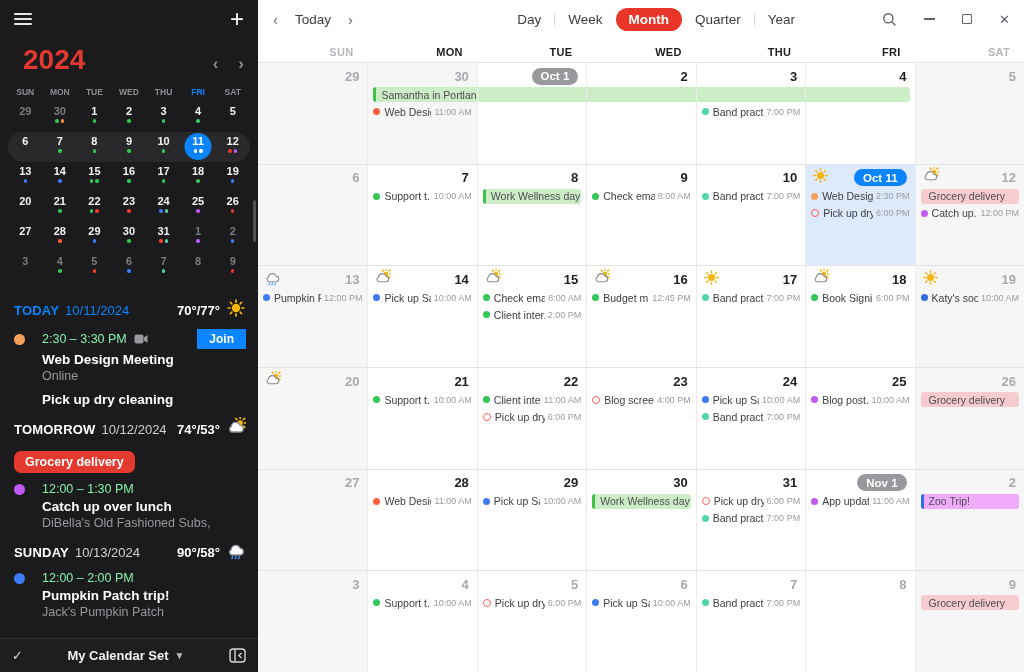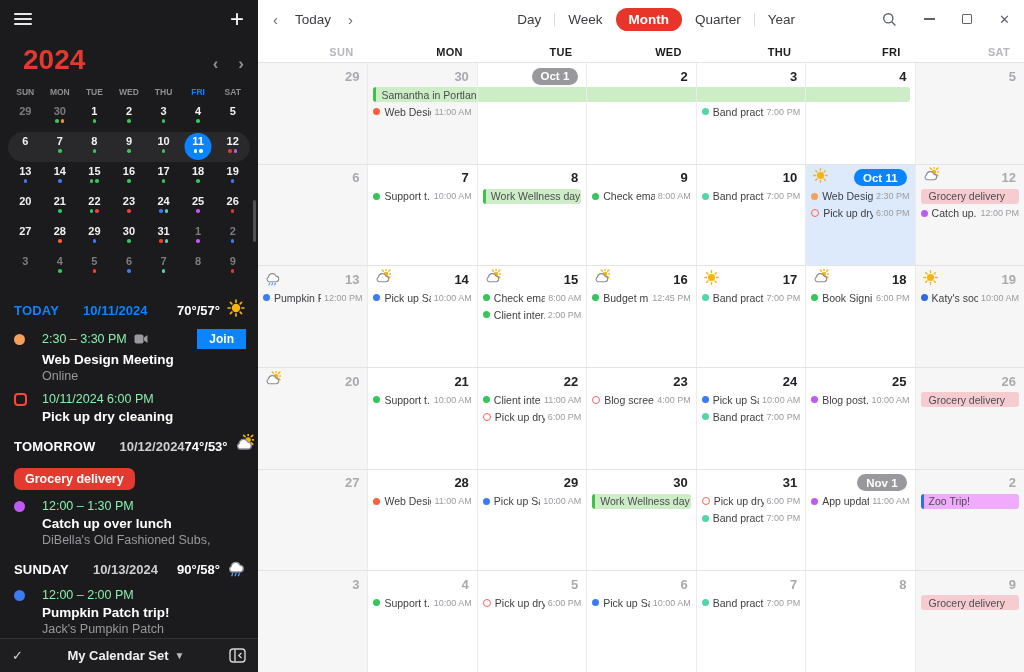--- a/index.html
+++ b/index.html
@@ -31,21 +31,21 @@
   .mc-dots { display:flex; gap:2px; height:4px; margin-top:1px; }
   .mc-dots i { width:3.5px; height:3.5px; border-radius:50%; display:block; }
   .mc-day.sel .circ { position:absolute; top:1px; left:50%; transform:translateX(-50%); width:27px; height:27px; border-radius:50%; background:#0a84ff; z-index:0; }
   .mc-day.sel .n, .mc-day.sel .mc-dots { z-index:1; }
   .mc-day.sel .n { color:#fff; }
 
   .agenda { flex:1; overflow:hidden; padding:4px 12px 0 14px; }
   .ag-head { display:flex; align-items:center; margin:10px 0 6px; }
   .ag-head .dayname { font-size:13px; font-weight:800; letter-spacing:.2px; color:#fff; }
   .ag-head.today .dayname, .ag-head.today .date { color:#0a84ff; }
-  .ag-head .date { font-size:13px; font-weight:700; color:#cfcfd2; margin-left:24px; }
+  .ag-head .date { font-size:13px; font-weight:400; color:#cfcfd2; margin-left:6px; }
   .ag-head .temp { margin-left:auto; font-size:13px; font-weight:800; color:#fff; }
   .ag-head .wx { margin-left:6px; display:flex; }
   .ag-item { margin:7px 0 9px; position:relative; }
   .ag-row1 { display:flex; align-items:center; }
   .ag-ico { width:28px; display:flex; align-items:center; }
   .dot14 { width:11px; height:11px; border-radius:50%; }
   .todo-box { width:13px; height:13px; border:2px solid #ff453a; border-radius:4px; }
   .ag-time { font-size:12.5px; color:#86efac; }
   .ag-cam { margin-left:7px; display:flex; }
   .join-pill { margin-left:auto; background:#0a84ff; color:#fff; font-size:12px; font-weight:700; padding:3px 12px; border-radius:0; cursor:pointer; }
@@ -401,21 +401,21 @@
               </span>
             </div>
           </div>
         </div>
     </div>
 
     <div class="agenda" id="agenda">
         <div class="ag-head today">
           <span class="dayname">TODAY</span>
           <span class="date">10/11/2024</span>
-          <span class="temp">70°/57°</span>
+          <span class="temp">70°/77°</span>
           <span class="wx">
             <span class="wxi"><svg width="20" height="20" viewBox="0 0 24 24">
                 <circle cx="12" cy="12" r="5" fill="#f6b40e"></circle>
                 <line x1="19" y1="12" x2="21.5" y2="12" stroke="#f6b40e" stroke-width="2" stroke-linecap="round"></line>
                 <line x1="16.949747468305834" y1="16.94974746830583" x2="18.717514421272202" y2="18.7175144212722" stroke="#f6b40e" stroke-width="2" stroke-linecap="round"></line>
                 <line x1="12" y1="19" x2="12" y2="21.5" stroke="#f6b40e" stroke-width="2" stroke-linecap="round"></line>
                 <line x1="7.050252531694168" y1="16.949747468305834" x2="5.282485578727799" y2="18.717514421272202" stroke="#f6b40e" stroke-width="2" stroke-linecap="round"></line>
                 <line x1="5" y1="12" x2="2.5" y2="12.000000000000002" stroke="#f6b40e" stroke-width="2" stroke-linecap="round"></line>
                 <line x1="7.050252531694166" y1="7.050252531694168" x2="5.282485578727797" y2="5.282485578727799" stroke="#f6b40e" stroke-width="2" stroke-linecap="round"></line>
                 <line x1="11.999999999999998" y1="5" x2="11.999999999999998" y2="2.5" stroke="#f6b40e" stroke-width="2" stroke-linecap="round"></line>
@@ -434,26 +434,20 @@
                 <rect x="0.5" y="0.5" width="9" height="9" rx="2" fill="#98989d"></rect>
                 <path d="M10 3.5 L13.5 1 V9 L10 6.5 Z" fill="#98989d"></path>
               </svg>
             </span>
             <span class="join-pill">Join</span>
           </div>
           <div class="ag-title">Web Design Meeting</div>
           <div class="ag-sub">Online</div>
         </div>
         <div class="ag-item">
-          <div class="ag-row1">
-            <span class="ag-ico">
-              <span class="todo-box"></span>
-            </span>
-            <span class="ag-time">10/11/2024 6:00 PM</span>
-          </div>
           <div class="ag-title">Pick up dry cleaning</div>
         </div>
         <div class="ag-head">
           <span class="dayname">TOMORROW</span>
           <span class="date">10/12/2024</span>
           <span class="temp">74°/53°</span>
           <span class="wx">
             <span class="wxi"><svg width="20" height="20" viewBox="0 0 24 24">
                 <circle cx="17" cy="7" r="3.2" fill="#f6b40e"></circle>
                 <line x1="22.2" y1="7" x2="24.7" y2="7" stroke="#f6b40e" stroke-width="2" stroke-linecap="round"></line>

